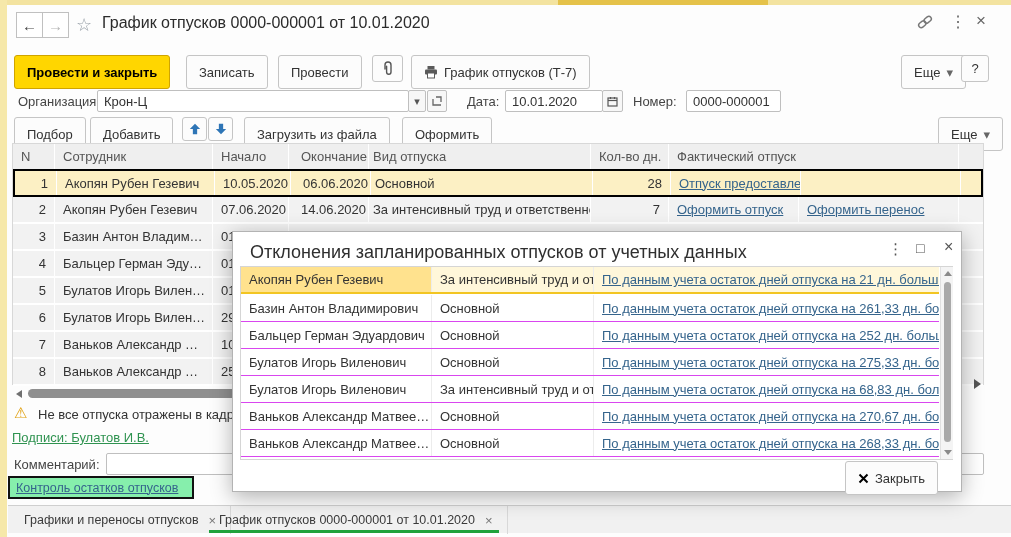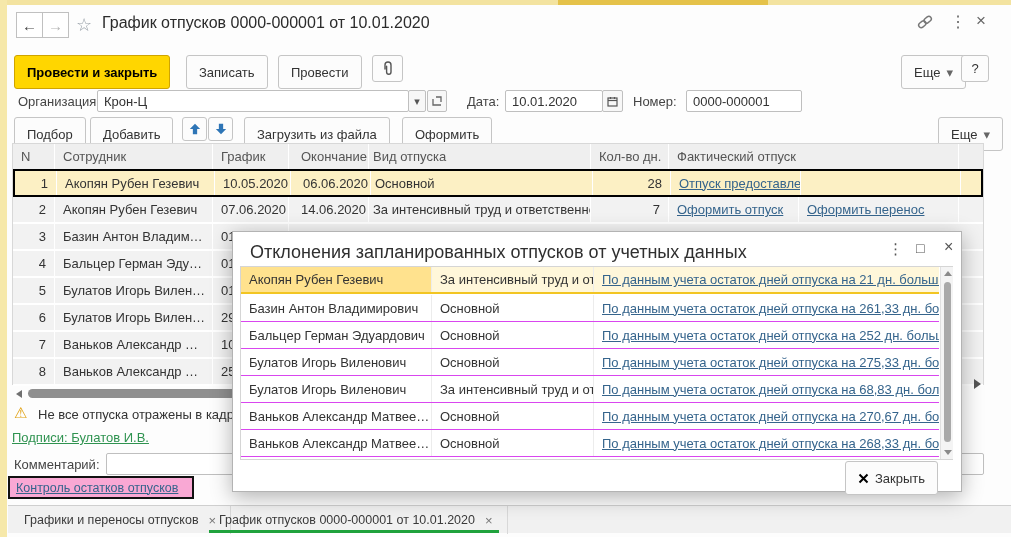--- a/index.html
+++ b/index.html
@@ -46,21 +46,21 @@
   .col-f2 { left:786px;width:160px; }
   .col-x  { left:946px;width:24px; border-right:none; }
   .hscroll-thumb { position:absolute; left:28px; top:389px; width:462px; height:9px; border-radius:5px; background:#8f8f8f; }
   .arrow-l { position:absolute; left:16px; top:390px; border-top:4px solid transparent; border-bottom:4px solid transparent; border-right:6px solid #707070; }
   .arrow-r { position:absolute; left:974px; top:379px; border-top:5px solid transparent; border-bottom:5px solid transparent; border-left:7px solid #555; }
 
   
   .warn-icon { position:absolute; left:14px; top:404px; color:#e0a010; font-size:15px; }
   .warn-text { position:absolute; left:38px; top:407px; color:#333; }
   .sign-link { position:absolute; left:12px; top:430px; color:#2f9350; text-decoration:underline; cursor:pointer; }
-  .control-box { position:absolute; left:8px; top:476px; width:186px; height:23px; border:2px solid #111; display:flex; align-items:center; padding:0 6px; background:#f9a8d4; }
+  .control-box { position:absolute; left:8px; top:476px; width:186px; height:23px; border:2px solid #111; display:flex; align-items:center; padding:0 6px; background:#86efac; }
 
   
   .tabbar { position:absolute; left:8px; top:505px; width:1003px; height:28px; background:#f1f1f1; border-top:1px solid #cfcfcf; }
   .tab { position:absolute; top:0; height:28px; display:flex; align-items:center; gap:10px; padding:0 14px; font-size:12.5px; color:#3a3a3a; border-right:1px solid #d8d8d8; white-space:nowrap; }
   .tab .x { color:#777; font-size:13px; }
   .tab.active .underline { position:absolute; left:4px; right:8px; bottom:1px; height:3px; background:#1fa23c; }
 
   
   .dialog { position:absolute; left:232px; top:231px; width:730px; height:261px; background:#fff; border:1px solid #b3b3b3;
             box-shadow:0 5px 20px rgba(0,0,0,.3); z-index:10; }
@@ -117,20 +117,28 @@
       <span>Записать</span>
     </div>
   <div class="btn" style="left:278px; top:55px;">
       <span>Провести</span>
     </div>
   <div class="btn" style="left:372px; top:55px; width:31px; padding:0;">
     <svg width="14" height="15" viewBox="0 0 14 15">
         <path d="M4 8 V4 a3 3 0 0 1 6 0 v7 a2.2 2.2 0 0 1 -4.4 0 V5.2" fill="none" stroke="#555" stroke-width="1.4" stroke-linecap="round"></path>
       </svg>
   </div>
+  <div class="btn" style="left:411px; top:55px;">
+    <svg width="14" height="14" viewBox="0 0 14 14">
+        <rect x="3.5" y="1" width="7" height="3.5" fill="#5a5a5a"></rect>
+        <rect x="1" y="4.5" width="12" height="5" rx="1" fill="#5a5a5a"></rect>
+        <rect x="3.5" y="8" width="7" height="5" fill="#fff" stroke="#5a5a5a"></rect>
+      </svg>
+    <span>График отпусков (Т-7)</span>
+  </div>
   <div class="btn" style="left:901px; top:55px;">
       <span>Еще</span>
       <span style="color:#666;">▾</span>
     </div>
   <div class="btn" style="left:961px; top:55px; width:28px; padding:0;">
       <span>?</span>
     </div>
 
   <span class="lbl" style="left:18px; top:94px;">Организация:</span>
   <input class="fld" style="left: 97px; top: 90px; width: 312px;" readonly="" value="Крон-Ц">
@@ -147,21 +155,21 @@
   <input class="fld" style="left: 505px; top: 90px; width: 98px;" readonly="" value="10.01.2020">
   <div class="fld" style="left:602px; top:90px; width:21px; display:flex; align-items:center; justify-content:center; padding:0; background:#f7f7f7;">
     <svg width="11" height="11" viewBox="0 0 11 11">
         <rect x="1" y="2" width="9" height="8" fill="none" stroke="#555" stroke-width="1.2"></rect>
         <line x1="1" y1="4.5" x2="10" y2="4.5" stroke="#555" stroke-width="1.2"></line>
         <line x1="3.5" y1="1" x2="3.5" y2="3" stroke="#555" stroke-width="1.2"></line>
         <line x1="7.5" y1="1" x2="7.5" y2="3" stroke="#555" stroke-width="1.2"></line>
       </svg>
   </div>
   <span class="lbl" style="left:633px; top:94px;">Номер:</span>
-  <input class="fld" style="left: 686px; top: 90px; width: 116px;" readonly="" value="0000-000001">
+  <input class="fld" style="left: 686px; top: 90px; width: 95px;" readonly="" value="0000-000001">
 
   <div class="btn small" style="left:14px; top:117px;">
       <span>Подбор</span>
     </div>
   <div class="btn small" style="left:90px; top:117px;">
       <span>Добавить</span>
     </div>
   <div class="btn small" style="left:182px; top:117px; width:25px; padding:0;">
     <svg width="12" height="12" viewBox="0 0 14 14">
         <path d="M7 1 L13 7 H9.5 V13 H4.5 V7 H1 Z" fill="#2e75b6"></path>
@@ -180,21 +188,21 @@
     </div>
   <div class="btn small" style="left:938px; top:117px;">
       <span>Еще</span>
       <span style="color:#666;">▾</span>
     </div>
 
   <div class="mtable">
     <div class="thead">
       <span class="c col-n" style="justify-content:flex-start;">N</span>
       <span class="c col-emp">Сотрудник</span>
-      <span class="c col-st">График</span>
+      <span class="c col-st">Начало</span>
       <span class="c col-en">Окончание</span>
       <span class="c col-tp">Вид отпуска</span>
       <span class="c col-dy" style="justify-content:flex-start;">Кол-во дн.</span>
       <span class="c col-f1" style="width:290px;">Фактический отпуск</span>
     </div>
 
     <div class="trow sel" style="top:25px;">
       <span class="c col-n">1</span>
       <span class="c col-emp">Акопян Рубен Гезевич</span>
       <span class="c col-st">10.05.2020</span>

